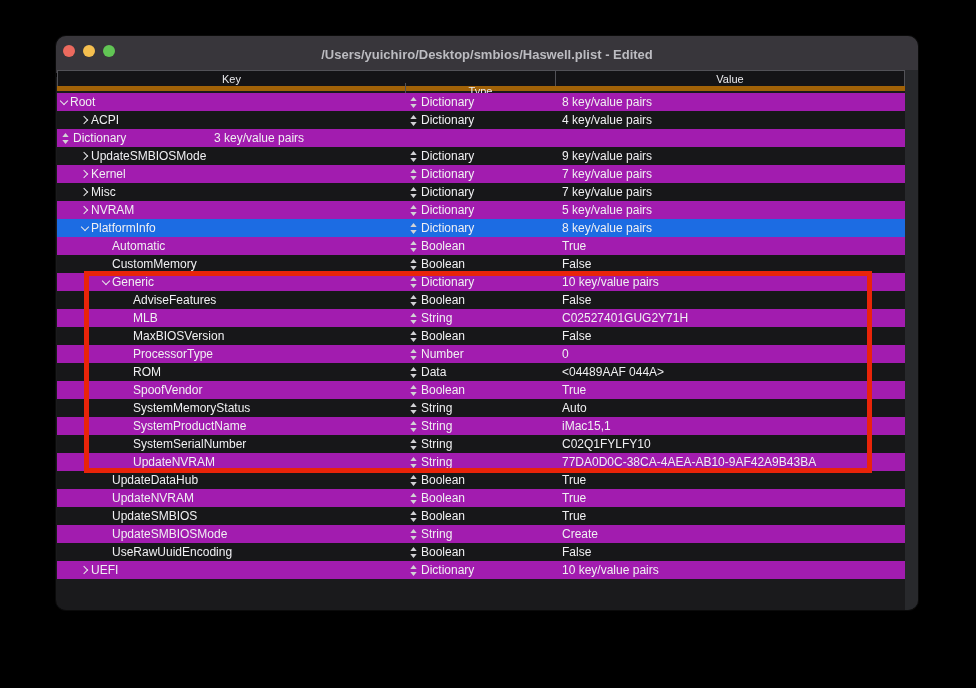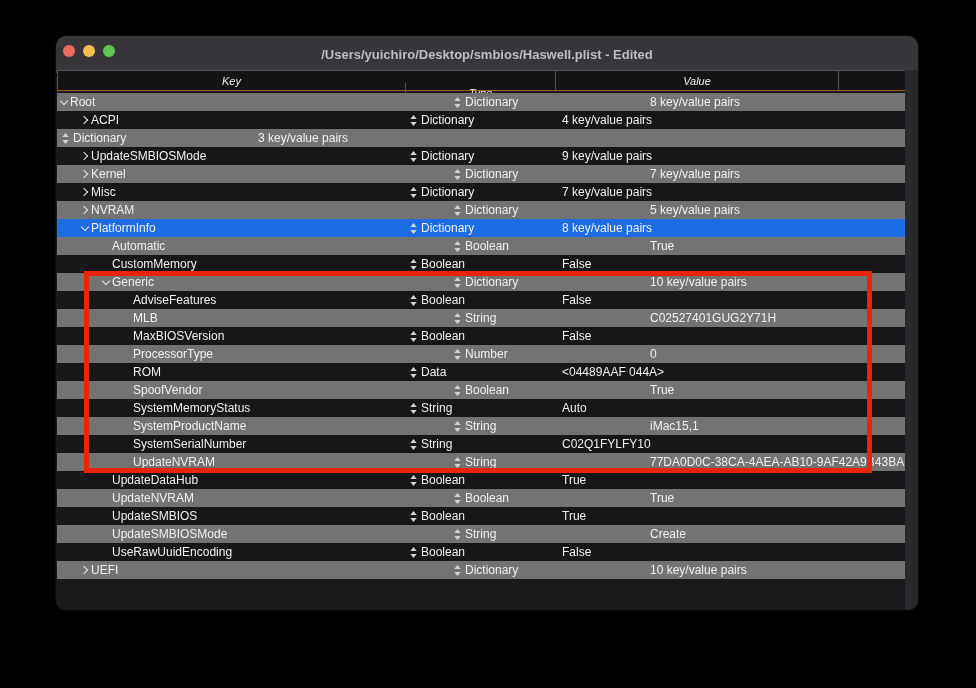--- a/index.html
+++ b/index.html
@@ -23,47 +23,47 @@
   .light { width:12px; height:12px; border-radius:50%; display:block; }
   .title {
     flex:1; text-align:center; font-size:13px; font-weight:700;
     color:#bcbcc1; white-space:nowrap; overflow:hidden;
   }
   .gap { height:4px; background:#040404; }
   
   .header {
     position:absolute; left:1px; top:34px; width:848px; height:21px;
     display:flex; background:#141416; box-sizing:border-box;
-    border-top:1px solid #525257; border-bottom:1px solid #a16207;font-style:italic;
+    border-top:1px solid #525257; border-bottom:5px solid #a16207;
   }
   .hcell {
     box-sizing:border-box; height:100%;
     display:flex; align-items:center; justify-content:center;
     font-size:11px; font-weight:400; color:#ebebee;
     border-left:1px solid #525257;
   }
   .hcell:last-child { border-right:1px solid #525257; }
   .hcell.key   { width:348px; }
   .hcell.type  { width:150px;margin-top:12px; }
-  .hcell.value { width:284px; }
+  .hcell.value { width:350px; }
   
   .scroll-strip {
     position:absolute; right:0; top:34px; bottom:0; width:13px;
     background:#28292c;
   }
   
   .body {
     position:absolute; left:1px; top:57px; width:848px; bottom:0;
     background:#1a1a1c;
   }
   .row {
     display:flex; height:18px; align-items:center;
     font-size:12px; color:#f0f0f2; white-space:nowrap;
   }
-  .row.even { background:#737373;gap:44px; }
+  .row.even { background:#a21caf; }
   .row.odd  { background:#171719; }
   .row.selected { background:var(--accent,#1c6ce3); }
   .cell-key { width:348px; display:flex; align-items:center; overflow:hidden; flex:none; }
   .indent { display:block; flex:none; }
   .chev { width:11px; height:18px; position:relative; flex:none; }
   .chev.collapsed::after, .chev.expanded::after {
     content:""; position:absolute; width:5px; height:5px;
     border-right:1.6px solid #e8e8ea; border-bottom:1.6px solid #e8e8ea;
   }
   .chev.collapsed::after { top:6px; left:1px; transform:rotate(-45deg); }

